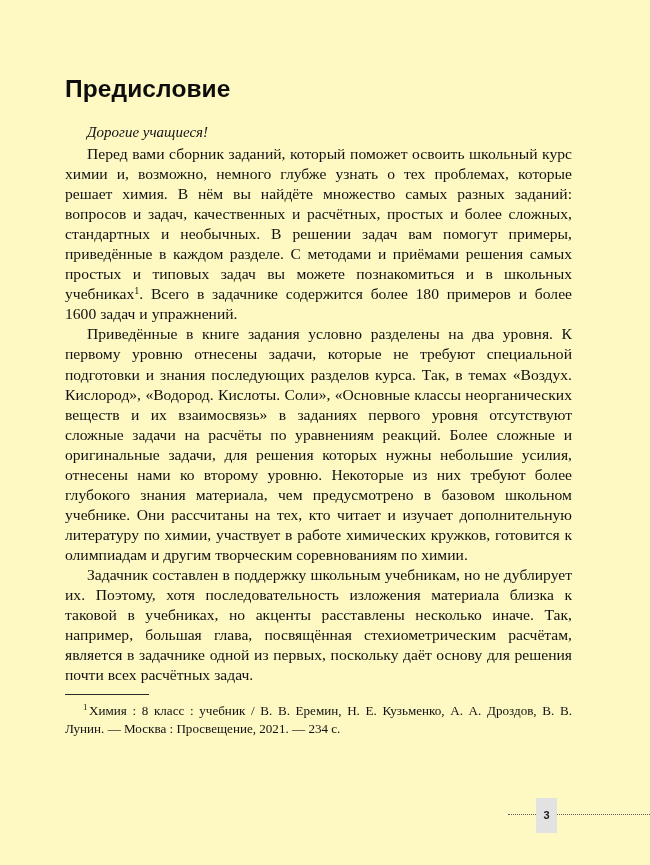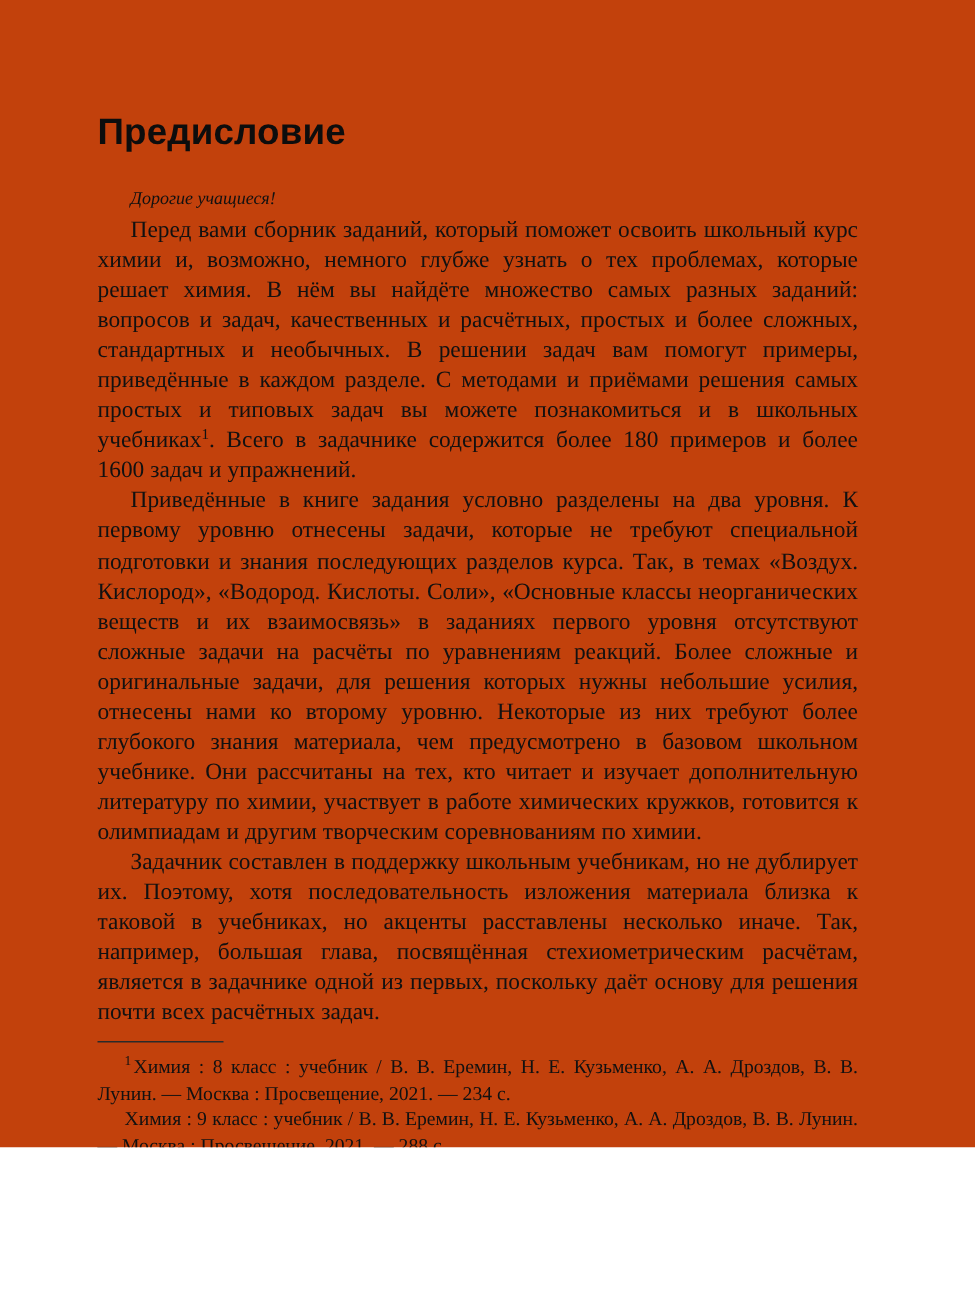--- a/index.html
+++ b/index.html
@@ -3,22 +3,22 @@
 <meta charset="utf-8">
 <style>
   html, body {
     margin: 0;
     padding: 0;
     background: #ffffff;
   }
   .page {
     position: relative;
     width: 650px;
-    height: 765px;
-    background: #c2410c;
+    height: 865px;
+    background: #fef9c3;
     overflow: hidden;
     font-family: "Liberation Serif", "DejaVu Serif", serif;
     color: #111111;
   }
 
   
   .page-title {
     position: absolute;
     left: 65px;
     top: 59px;
@@ -32,21 +32,21 @@
 
   
   .body-block {
     position: absolute;
     left: 65px;
     top: 122px;
     width: 507px;
   }
   .salutation {
     font-style: italic;
-    font-size: 12px;
+    font-size: 15px;
     line-height: 20px;
     text-indent: 22px;
     margin: 0 0 2px 0;
   }
   .para {
     margin: 0;
     font-size: 15.6px;
     line-height: 20.05px;
     text-align: justify;
     text-indent: 22px;
@@ -141,21 +141,20 @@
     <p class="para">Задачник составлен в поддержку школьным учебникам, но не дублирует их. Поэтому, хотя последовательность изложения материала близка к таковой в учебниках, но акценты расставлены несколько иначе. Так, например, большая глава, посвящённая стехиометрическим расчётам, является в задачнике одной из первых, поскольку даёт основу для решения почти всех расчётных задач.</p>
 
   </div>
 
   <div class="footnotes">
 
     <div class="footnote-rule"></div>
 
     <p class="footnote"><sup>1</sup><span>Химия : 8 класс : учебник / В. В. Еремин, Н. Е. Кузьменко, А. А. Дроздов, В. В. Лунин. — Москва : Просвещение, 2021. — 234 с.</span></p>
 
-    <p class="footnote"><span>Химия : 9 класс : учебник / В. В. Еремин, Н. Е. Кузьменко, А. А. Дроздов, В. В. Лунин. — Москва : Просвещение, 2021. — 288 с.</span></p>
 
   </div>
 
   <div class="footer">
     <div class="footer-dots"></div>
     <div class="folio-box">
       <span class="folio-number">3</span>
     </div>
   </div>
 

